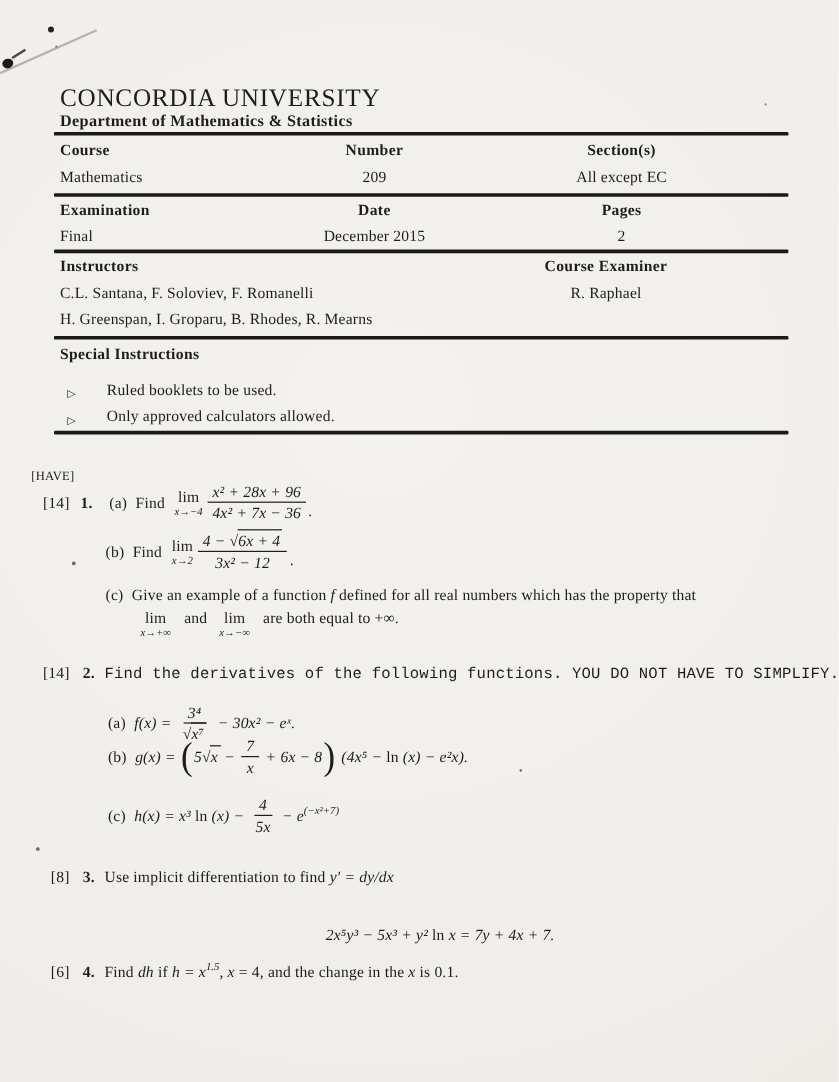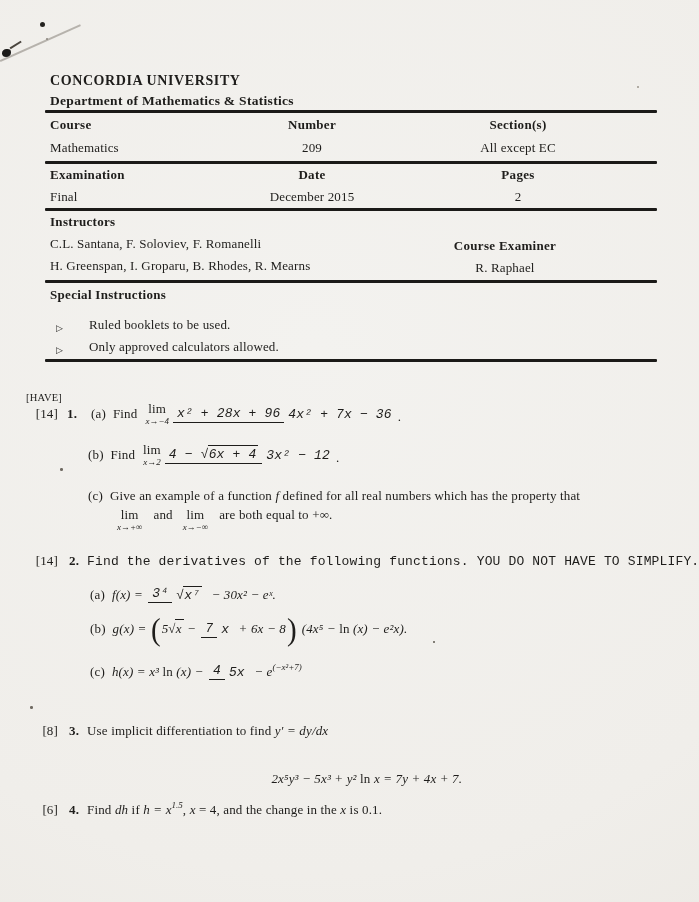--- a/index.html
+++ b/index.html
@@ -8,38 +8,38 @@
     font-family:"Liberation Serif","DejaVu Serif",serif;
     color:#1e1d1b;
   }
   .page{
     position:absolute;inset:0;
     background:radial-gradient(130% 95% at 45% 38%, #f3f2ef 0%, #f0eeea 62%, #eae7e1 100%);
   }
   .abs{position:absolute;}
   .t{font-size:13px;line-height:16px;letter-spacing:.15px;white-space:pre;}
   .b{font-weight:700;letter-spacing:.3px;}
-  .title{font-size:14px;line-height:22px;font-weight:700;letter-spacing:.6px;}
+  .title{font-size:21px;line-height:22px;font-weight:400;letter-spacing:.6px;}
   .dept{font-size:13.5px;line-height:16px;font-weight:700;letter-spacing:.3px;}
   .rule{position:absolute;left:45px;width:612px;height:2.5px;background:#1b1a18;border-radius:1px;}
   .col1{left:50px;}
   .col2{left:232px;width:160px;text-align:center;}
   .col3{left:438px;width:160px;text-align:center;}
-  .colx{left:425px;width:160px;text-align:center;margin-top:24px;}
+  .colx{left:425px;width:160px;text-align:center;}
   .marksmall{font-size:10.5px;letter-spacing:.2px;}
   .q{position:absolute;display:flex;align-items:center;font-size:13px;letter-spacing:.15px;}
   .q span{white-space:pre;}
   .qb{align-items:baseline;}
   .marks{display:inline-block;width:32px;text-align:right;}
   .qnum{font-weight:700;margin-left:9px;}
   .qlabel{margin-left:14px;}
   .m{font-style:italic;}
   .rm{font-style:normal;}
-  .frac{display:inline-flex;flex-direction:row;align-items:center;text-align:center;
-        line-height:15px;font-style:italic;margin:0 2px;font-family:Liberation Mono, monospace;}
+  .frac{display:inline-flex;flex-direction:column;align-items:center;text-align:center;
+        line-height:15px;font-style:italic;margin:0 2px;}
   .frac .fn{padding:0 4px 1px;border-bottom:1.3px solid #1e1d1b;}
   .frac .fd{padding:1px 4px 0;}
   .lim{display:inline-flex;flex-direction:column;align-items:center;line-height:13px;}
   .lim .lw{font-style:normal;}
   .lim .ls{font-size:9px;line-height:9px;font-style:italic;margin-top:2px;letter-spacing:0;}
   .sqrt{white-space:nowrap;font-style:italic;}
   .sqrt .sg{font-style:normal;margin-right:-1px;}
   .sqrt .rc{border-top:1.2px solid #1e1d1b;padding:1px 2px 0 1px;}
   .bigp{font-size:29px;font-weight:400;line-height:30px;font-style:normal;
         transform:scaleY(1.12);margin:0 1px;}

